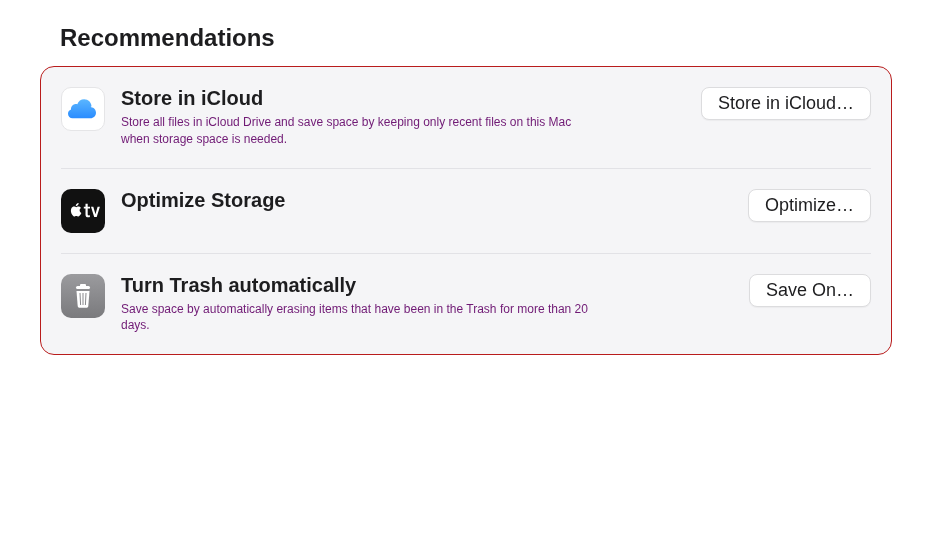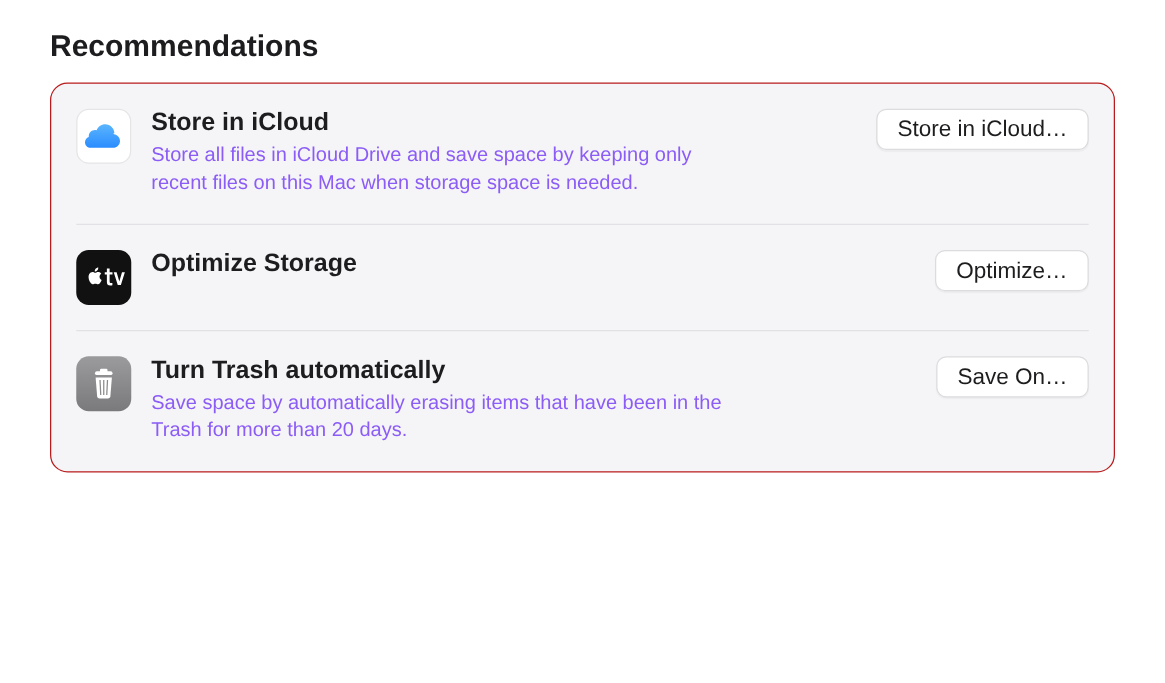--- a/index.html
+++ b/index.html
@@ -12,21 +12,21 @@
       background: #ffffff;
       padding: 24px 40px;
       width: 932px;
       -webkit-font-smoothing: antialiased;
     }
     .section-title {
       font-size: 24px;
       font-weight: 700;
       color: #1d1d1f;
       margin-bottom: 14px;
-      margin-left: 0;
+      margin-left: 20px;
     }
     .panel {
       background: #f5f5f7;
       border: 1px solid #b91c1c;
       border-radius: 14px;
       padding: 0 20px;
     }
     .row {
       display: flex;
       align-items: flex-start;
@@ -63,23 +63,23 @@
       min-width: 0;
       padding-right: 10px;
     }
     .row-title {
       font-size: 20px;
       font-weight: 700;
       color: #1d1d1f;
       margin-bottom: 4px;
     }
     .row-desc {
-      font-size: 16px;
+      font-size: 12px;
       line-height: 1.4;
-      color: #8b5cf6;
+      color: #701a75;
       max-width: 480px;
     }
     .row-action {
       flex-shrink: 0;
     }
     .mac-button {
       font-family: Liberation Sans, sans-serif;
       font-size: 18px;
       color: #1d1d1f;
       background: #ffffff;

